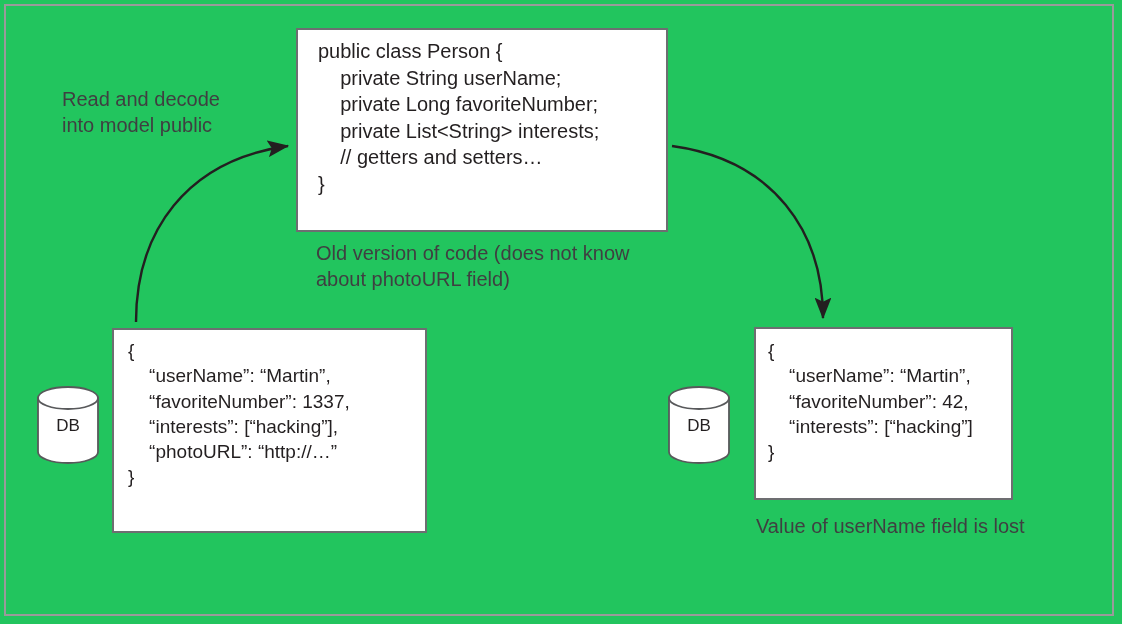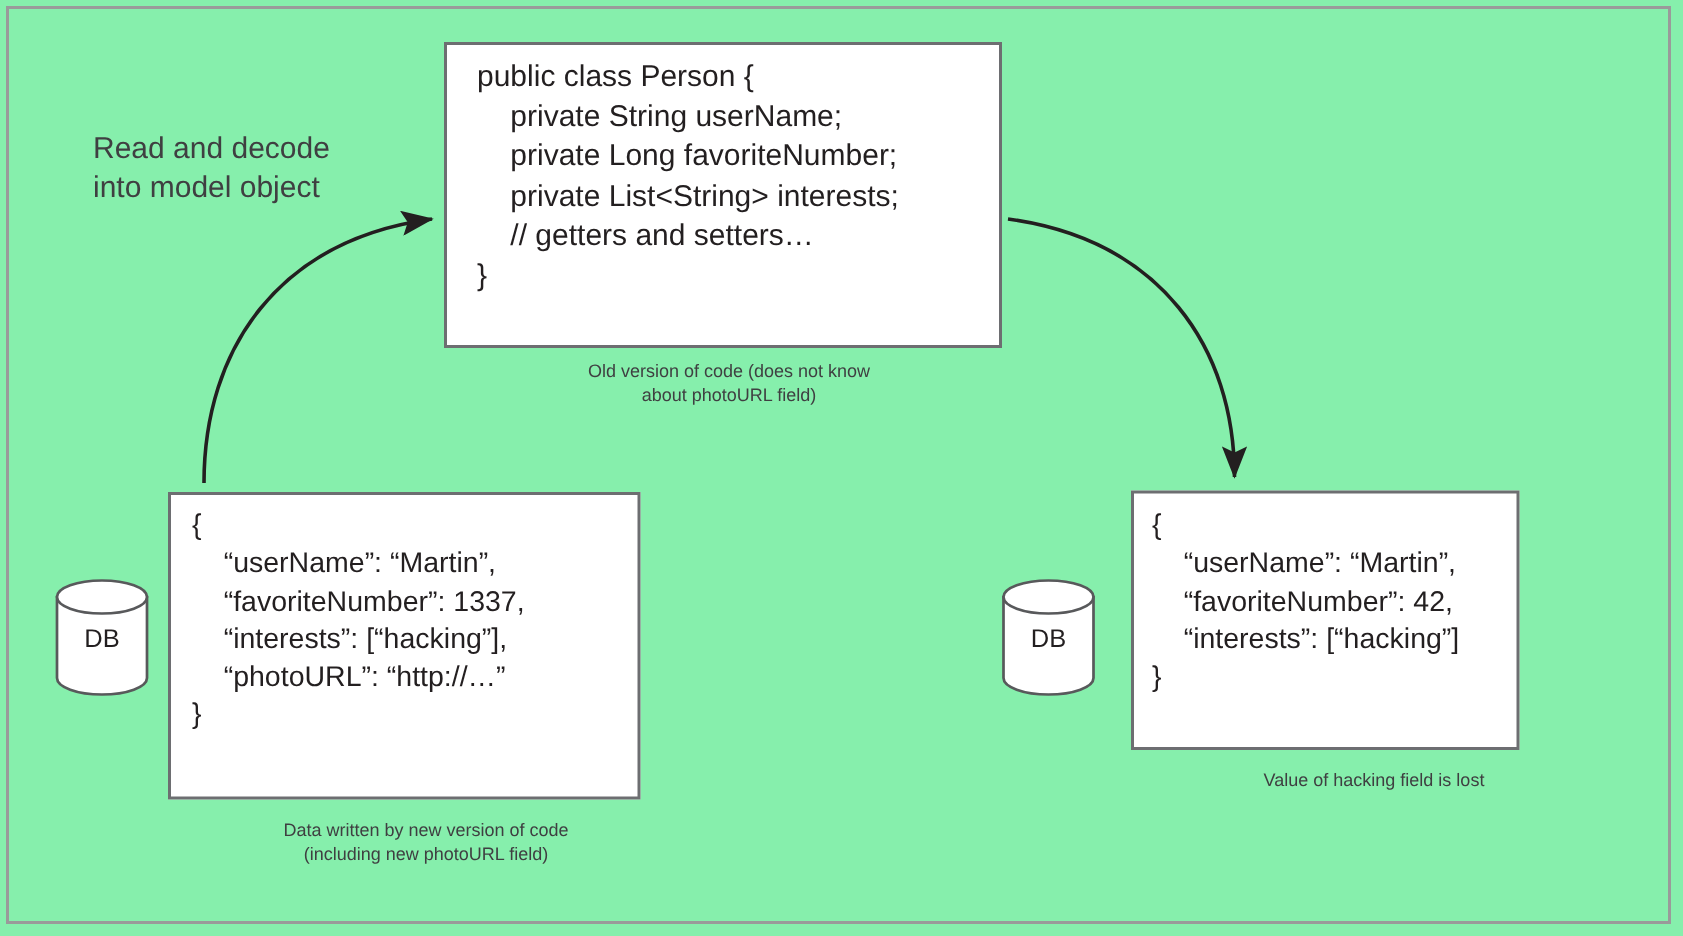--- a/index.html
+++ b/index.html
@@ -4,21 +4,21 @@
 <style>
   html, body {
     margin: 0;
     padding: 0;
     background: #ffffff;
   }
   #canvas {
     position: relative;
     width: 1122px;
     height: 624px;
-    background: #86efac;
+    background: #22c55e;
     font-family: "Liberation Sans", sans-serif;
     color: #231f20;
     overflow: hidden;
   }
   #outer-frame {
     position: absolute;
     left: 4px;
     top: 4px;
     width: 1110px;
     height: 612px;
@@ -42,22 +42,21 @@
     position: absolute;
     white-space: pre-line;
     color: #3f3f41;
     line-height: 1.30;
   }
   .caption {
     position: absolute;
     white-space: pre-line;
     color: #3f3f41;
     line-height: 1.30;
-    font-size: 12px;
-    text-align: center;
+    font-size: 20px;
   }
   svg.overlay {
     position: absolute;
     left: 0;
     top: 0;
     width: 1122px;
     height: 624px;
     pointer-events: none;
   }
   .db-text {
@@ -78,39 +77,37 @@
     private String userName;
     private Long favoriteNumber;
     private List&lt;String&gt; interests;
     // getters and setters…
 }</div>
   <div class="caption" style="left:316px; top:240px; width:340px;">Old version of code (does not know
 about photoURL field)</div>
 
 
   <div class="label" style="left:62px; top:86px; width:240px; font-size:20px;">Read and decode
-into model object</div>
+into model public</div>
 
   <div class="box" style="left:112px; top:328px; width:315px; height:205px;"></div>
   <div class="codeblock" style="left:128px; top:338px; width:296px; font-size:19px;">{
     “userName”: “Martin”,
     “favoriteNumber”: 1337,
     “interests”: [“hacking”],
     “photoURL”: “http://…”
 }</div>
-  <div class="caption" style="left:114px; top:546px; width:340px;">Data written by new version of code
-(including new photoURL field)</div>
 
   <div class="box" style="left:754px; top:327px; width:259px; height:173px;"></div>
   <div class="codeblock" style="left:768px; top:338px; width:242px; font-size:19px;">{
     “userName”: “Martin”,
     “favoriteNumber”: 42,
     “interests”: [“hacking”]
 }</div>
-  <div class="caption" style="left:756px; top:513px; width:320px;">Value of hacking field is lost</div>
+  <div class="caption" style="left:756px; top:513px; width:320px;">Value of userName field is lost</div>
 
   <svg class="overlay" viewBox="0 0 1122 624" xmlns="http://www.w3.org/2000/svg">
     <defs>
       <marker id="arrowhead" markerWidth="9" markerHeight="7" refX="8.5" refY="3.5" orient="auto" markerUnits="strokeWidth">
         <path d="M0,0 L9,3.5 L0,7 L1.7,3.5 Z" fill="#231f20"></path>
       </marker>
     </defs>
 
     <g>
       <path d="M38,398 L38,452 A30,11 0 0 0 98,452 L98,398 Z" fill="#ffffff" stroke="#58595b" stroke-width="1.8"></path>

